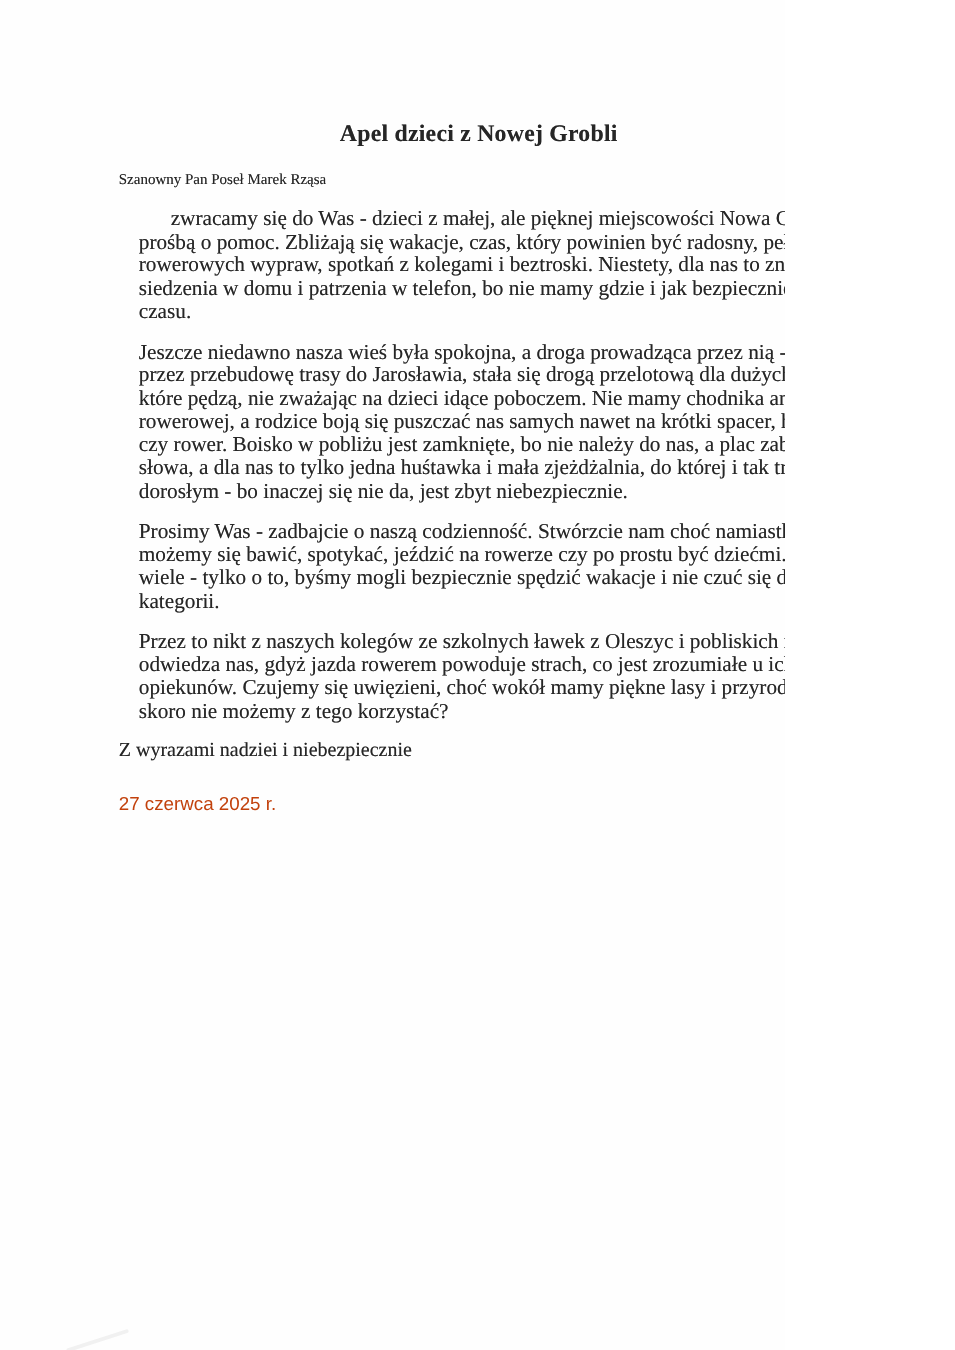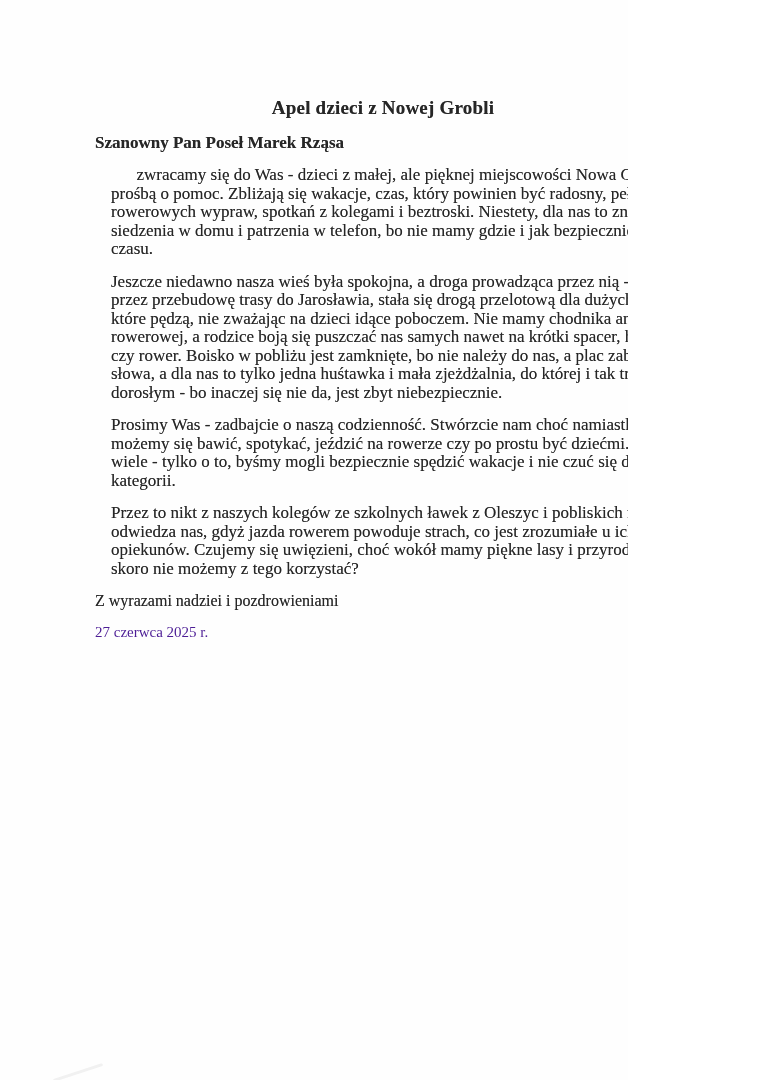--- a/index.html
+++ b/index.html
@@ -32,43 +32,43 @@
   .salutation {
     font-size: 16px;
     line-height: 20px;
     margin: 0 0 13px 0;
   }
   .salutation-greeting,
   .salutation-subtitle {
     font-size: 16px;
   }
   .salutation-addressee {
-    font-weight: bold;
-    font-size: 17px;
+    font-weight: normal;
+    font-size: 12px;
   }
   .body-par {
     white-space: pre;
     font-size: 17px;
     line-height: 18.5px;
     margin: 0 0 14px 16px;
   }
   .closing {
     margin: -1px 0 0 0;
     font-size: 16px;
     line-height: 20px;
   }
   .closing-signature {
     font-weight: bold;
     font-size: 17px;
   }
   .date-line {
-    margin-top: 13px;
-    font-family: Liberation Serif, serif;
+    margin-top: 24px;
+    font-family: Liberation Sans, sans-serif;
     font-size: 15px;
-    color: #4c1d95;
+    color: #c2410c;
     text-shadow: none;
   }
   .scan-artifact {
     position: absolute;
     left: 52px;
     bottom: 6px;
     width: 52px;
     height: 3px;
     background: #f1f1f1;
     transform: rotate(-18deg);
@@ -105,21 +105,21 @@
 możemy się bawić, spotykać, jeździć na rowerze czy po prostu być dziećmi. Nie prosimy o
 wiele - tylko o to, byśmy mogli bezpiecznie spędzić wakacje i nie czuć się dziećmi gorszej
 kategorii.</p>
 
     <p class="body-par">Przez to nikt z naszych kolegów ze szkolnych ławek z Oleszyc i pobliskich miejscowości nie
 odwiedza nas, gdyż jazda rowerem powoduje strach, co jest zrozumiałe u ich rodziców i
 opiekunów. Czujemy się uwięzieni, choć wokół mamy piękne lasy i przyrodę. Tylko co z tego,
 skoro nie możemy z tego korzystać?</p>
 
     <div class="closing">
-      <div class="closing-regards">Z wyrazami nadziei i pozdrowieniami</div>
+      <div class="closing-regards">Z wyrazami nadziei i niebezpiecznie</div>
     </div>
 
     <div class="date-line">27 czerwca 2025 r.</div>
 
   </div>
 
   <div class="scan-artifact"></div>
 </div>
 
 </body></html>

